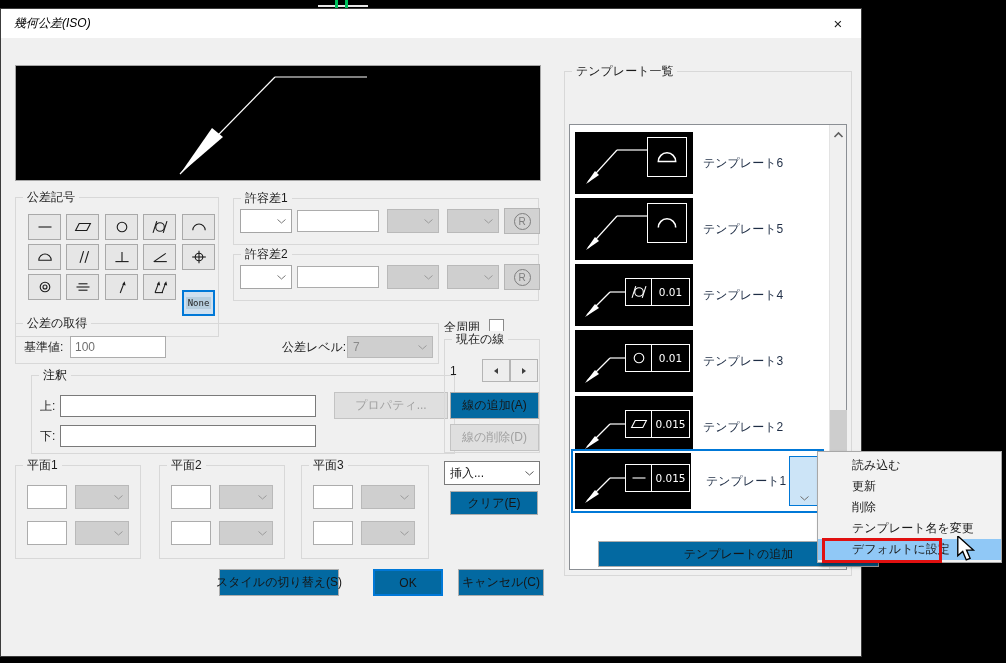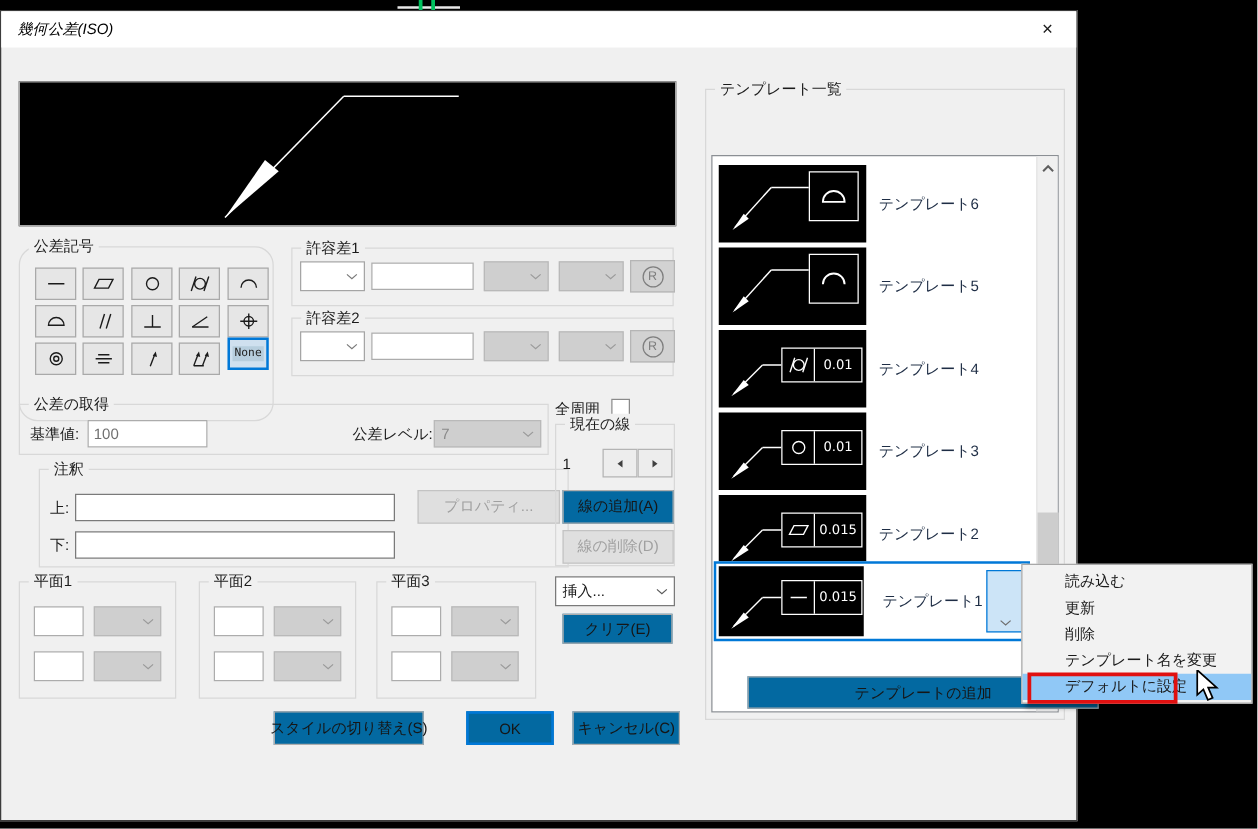--- a/index.html
+++ b/index.html
@@ -79,21 +79,21 @@
 
 
     <div class="preview">
       <svg width="524" height="114">
         <line class="lead" x1="351" y1="11" x2="259" y2="11"></line>
         <line class="lead" x1="259" y1="11" x2="164" y2="108"></line>
         <polygon points="164,108 196,62 207,71" fill="#fff" stroke="none"></polygon>
       </svg>
     </div>
 
-    <div class="group" style="left:14px;top:188px;width:204px;height:140px;border-radius:15px;">
+    <div class="group" style="left:14px;top:188px;width:204px;height:140px;">
       <span class="glabel">公差記号</span>
       <div class="symbtn" style="left:12px;top:16px;">
           <svg width="20" height="14" class="sym">
             <line x1="3.5" y1="7" x2="16.5" y2="7"></line>
           </svg>
         </div>
       <div class="symbtn" style="left:50px;top:16px;">
           <svg width="20" height="14" class="sym">
             <path d="M6.2 3.5 H17.4 L13.8 10.5 H2.6 Z"></path>
           </svg>
@@ -166,21 +166,21 @@
         </div>
       <div class="symbtn" style="left:127px;top:76px;">
           <svg width="20" height="14" class="sym">
             <line x1="5" y1="12.6" x2="13" y2="12.6"></line>
             <line x1="5" y1="12.6" x2="8.4" y2="3.6"></line>
             <polygon points="9.2,1.2 10.2,5.6 6.8,4.6" fill="#1b1b1b" stroke="none"></polygon>
             <line x1="12" y1="12.6" x2="15.4" y2="3.6"></line>
             <polygon points="16.2,1.2 17.2,5.6 13.8,4.6" fill="#1b1b1b" stroke="none"></polygon>
           </svg>
         </div>
-      <div class="symbtn sel" style="left:166px;top:72px;text-align:right;">
+      <div class="symbtn sel" style="left:166px;top:92px;text-align:right;">
           <span class="none-txt">None</span>
         </div>
     </div>
 
     <div class="group" style="left:232px;top:189px;width:306px;height:47px;">
       <span class="glabel">許容差1</span>
       <div class="combo" style="left:6px;top:10px;width:52px;height:24px;">
           <span></span>
           <svg width="9" height="5">
             <path d="M0.5 0.5 L4.5 4 L8.5 0.5" fill="none" stroke="#7a7a7a"></path>

